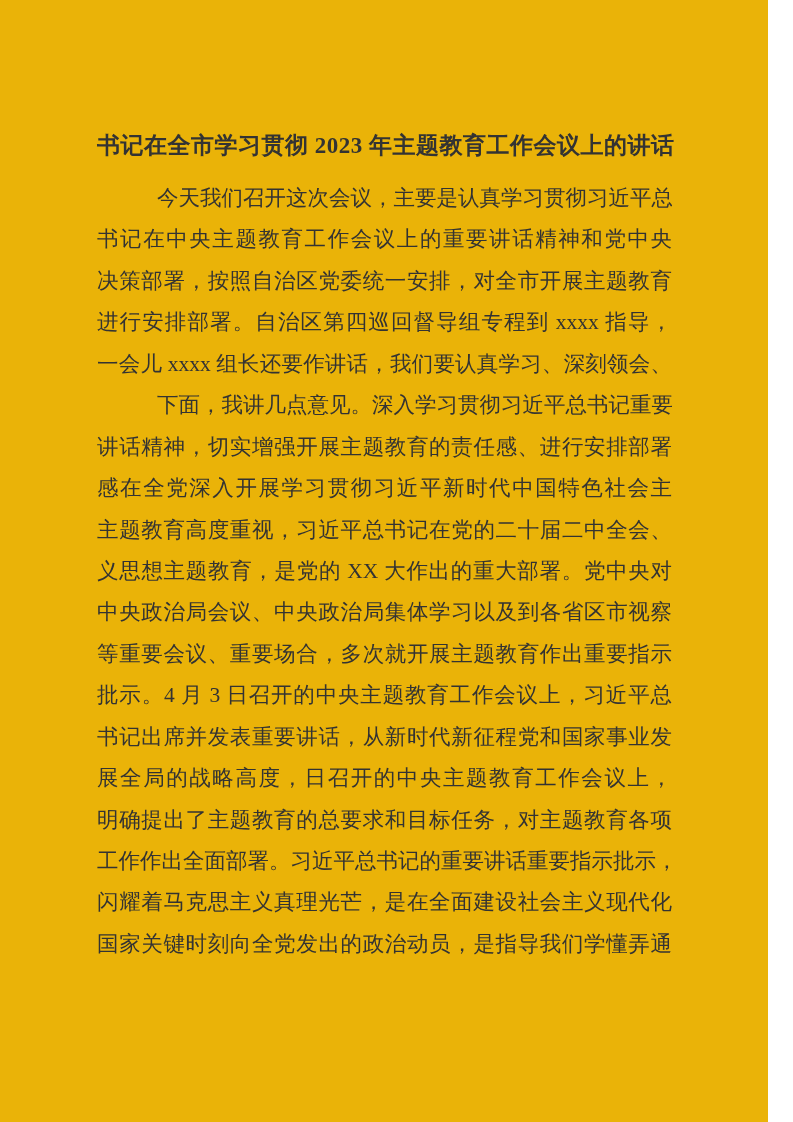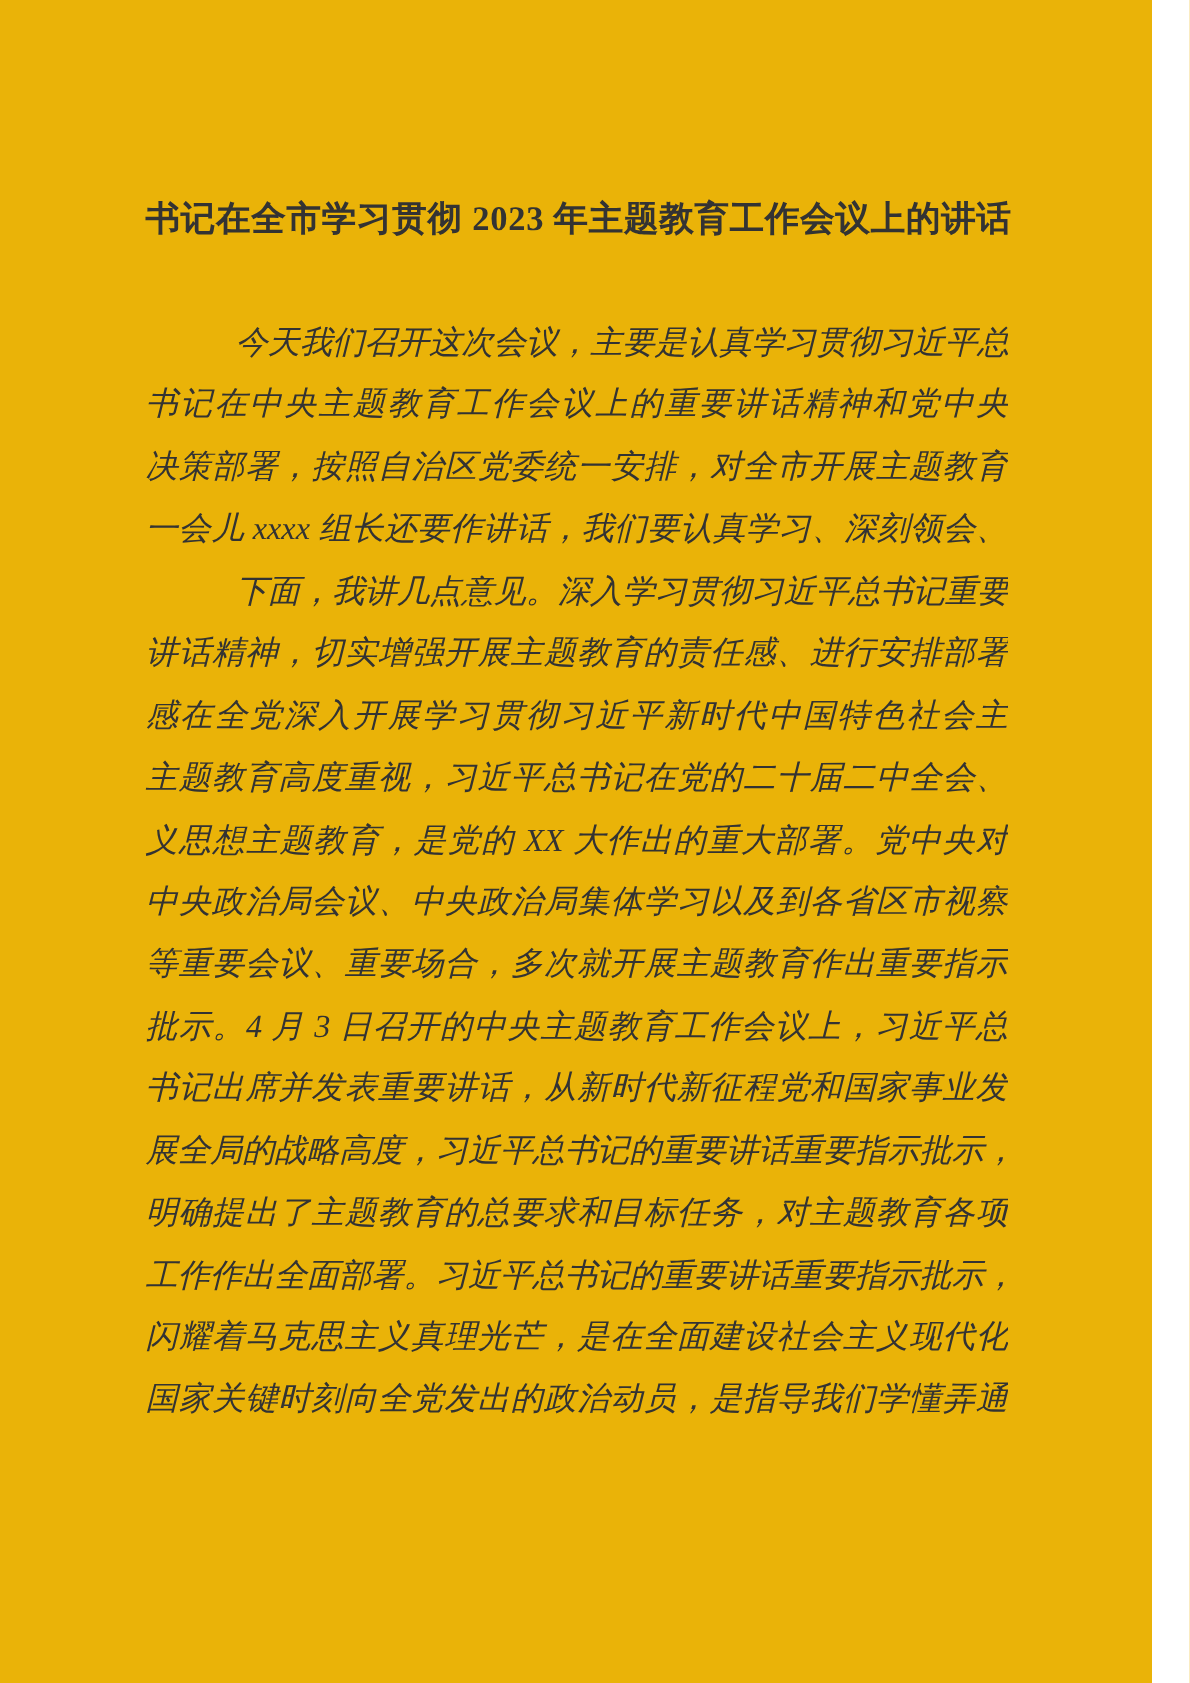--- a/index.html
+++ b/index.html
@@ -23,22 +23,21 @@
     margin: 0;
     padding-top: 130px;
     font-size: 23px;
     line-height: 32px;
     font-weight: 700;
     text-align: center;
     letter-spacing: 0.5px;
     white-space: nowrap;
   }
   .doc-body {
-    margin-top: 46px;
-    font-style: italic;
+    margin-top: 16px;
   }
   .line {
     height: 41.45px;
     line-height: 41.45px;
     font-size: 21.5px;
     text-align: justify;
     text-align-last: justify;
     text-justify: inter-character;
     overflow: hidden;
     white-space: nowrap;
@@ -58,34 +57,35 @@
   <div class="content">
 
     <h1 class="doc-title">书记在全市学习贯彻 2023 年主题教育工作会议上的讲话</h1>
 
     <div class="doc-body">
 
       <div>
         <div class="line indent">今天我们召开这次会议，主要是认真学习贯彻习近平总</div>
         <div class="line">书记在中央主题教育工作会议上的重要讲话精神和党中央</div>
         <div class="line">决策部署，按照自治区党委统一安排，对全市开展主题教育</div>
+        <div class="line">进行安排部署。自治区第四巡回督导组专程到 xxxx 指导，</div>
         <div class="line">一会儿 xxxx 组长还要作讲话，我们要认真学习、深刻领会、</div>
       </div>
 
       <div>
         <div class="line indent">下面，我讲几点意见。深入学习贯彻习近平总书记重要</div>
         <div class="line">讲话精神，切实增强开展主题教育的责任感、进行安排部署</div>
         <div class="line">感在全党深入开展学习贯彻习近平新时代中国特色社会主</div>
         <div class="line">主题教育高度重视，习近平总书记在党的二十届二中全会、</div>
         <div class="line">义思想主题教育，是党的 XX 大作出的重大部署。党中央对</div>
         <div class="line">中央政治局会议、中央政治局集体学习以及到各省区市视察</div>
         <div class="line">等重要会议、重要场合，多次就开展主题教育作出重要指示</div>
         <div class="line">批示。4 月 3 日召开的中央主题教育工作会议上，习近平总</div>
         <div class="line">书记出席并发表重要讲话，从新时代新征程党和国家事业发</div>
-        <div class="line">展全局的战略高度，习近平总书记的重要讲话重要指示批示，</div>
+        <div class="line">展全局的战略高度，日召开的中央主题教育工作会议上，</div>
         <div class="line">明确提出了主题教育的总要求和目标任务，对主题教育各项</div>
         <div class="line">工作作出全面部署。习近平总书记的重要讲话重要指示批示，</div>
         <div class="line">闪耀着马克思主义真理光芒，是在全面建设社会主义现代化</div>
         <div class="line">国家关键时刻向全党发出的政治动员，是指导我们学懂弄通</div>
       </div>
 
     </div>
   </div>
 </div>
 

